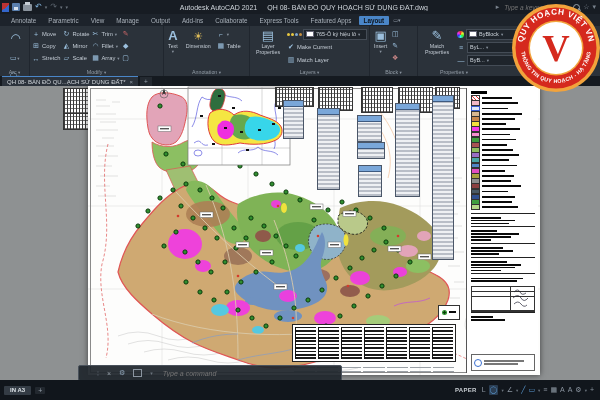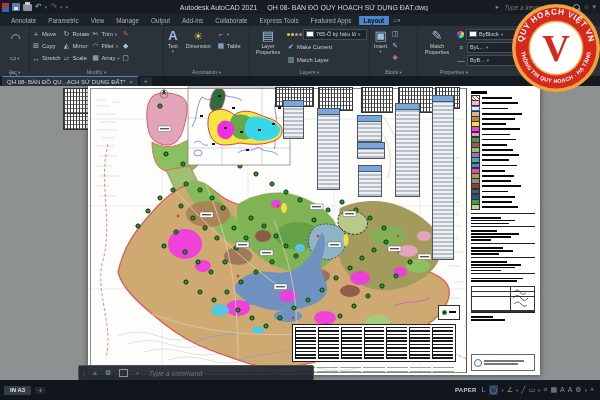--- a/index.html
+++ b/index.html
@@ -94,21 +94,21 @@
   .gcol{flex:1;border-left:1px solid #111;
       background:repeating-linear-gradient(0deg,#191919 0 1.6px,rgba(0,0,0,0) 1.6px 3.4px);}
   .statlow{position:absolute;left:204px;top:278px;width:164px;height:8px;display:flex;gap:2px;padding:0 2px;box-sizing:border-box;}
   .gcol2{flex:1;background:repeating-linear-gradient(0deg,#9aa0a6 0 1px,rgba(0,0,0,0) 1px 4px);}
   .minibox{position:absolute;left:350px;top:219px;width:20px;height:13px;background:#fff;border:1px solid #333;}
   .minibox .tdot{position:absolute;left:3px;top:4px;width:5px;height:5px;border-radius:50%;
        background:radial-gradient(circle,#0a3a0a 0 30%,#2f8f2f 30% 100%);}
   .minibox .gk{position:absolute;left:10px;top:5px;width:7px;}
   
   .cmdbar{position:absolute;left:78px;top:279px;width:226px;height:14px;background:rgba(33,39,46,.94);
-     border:1px solid #4a525c;border-radius:2px;display:flex;align-items:center;gap:8px;padding:0 4px;}
+     border:1px solid #4a525c;border-radius:2px;display:flex;align-items:center;gap:8px;padding:0 18px;}
   .cmdbar .grip{color:#5a636d;font-size:7px;}
   .cmdbar .cx{color:#98a2ac;font-size:7px;}
   .cmdbar .wrench{color:#8fa4b8;font-size:7px;}
   .cmdbar .cbox{width:7px;height:6px;border:1px solid #8b95a0;display:inline-block;}
   .cmdbar input{flex:1;background:transparent;border:0;outline:none;color:#7e8893;
      font-style:italic;font-size:7px;font-family:"Liberation Sans",sans-serif;}
   
   .bottombar{position:absolute;left:0;top:380px;width:600px;height:20px;background:#11161c;
      display:flex;align-items:center;}
   .laytab{margin-left:4px;background:#343c45;color:#dde3e8;font-size:6px;font-weight:bold;

